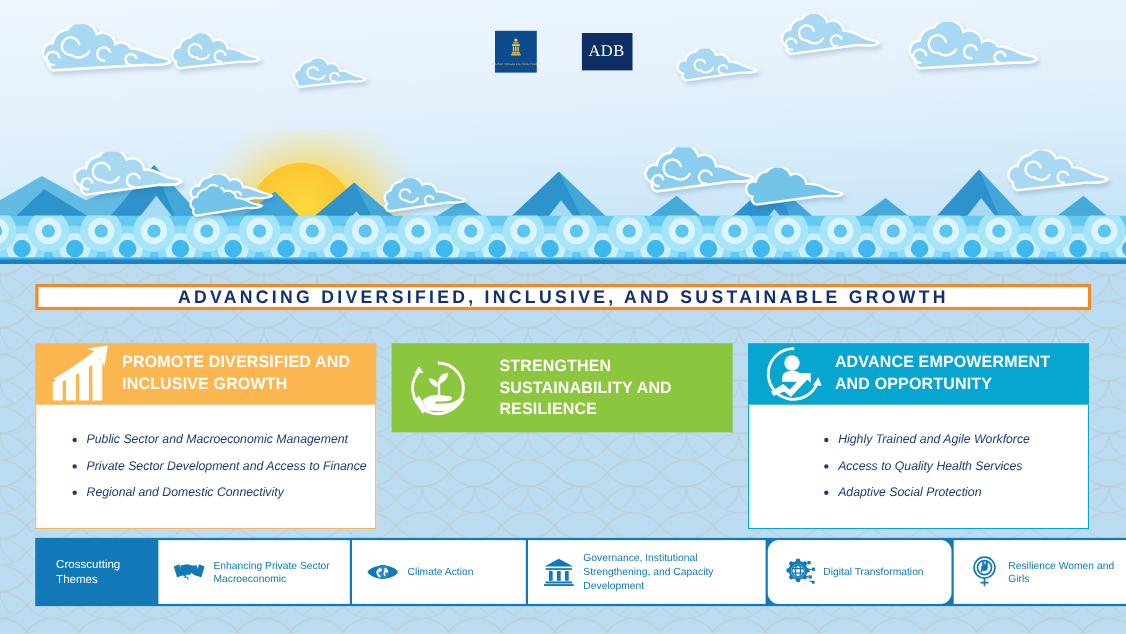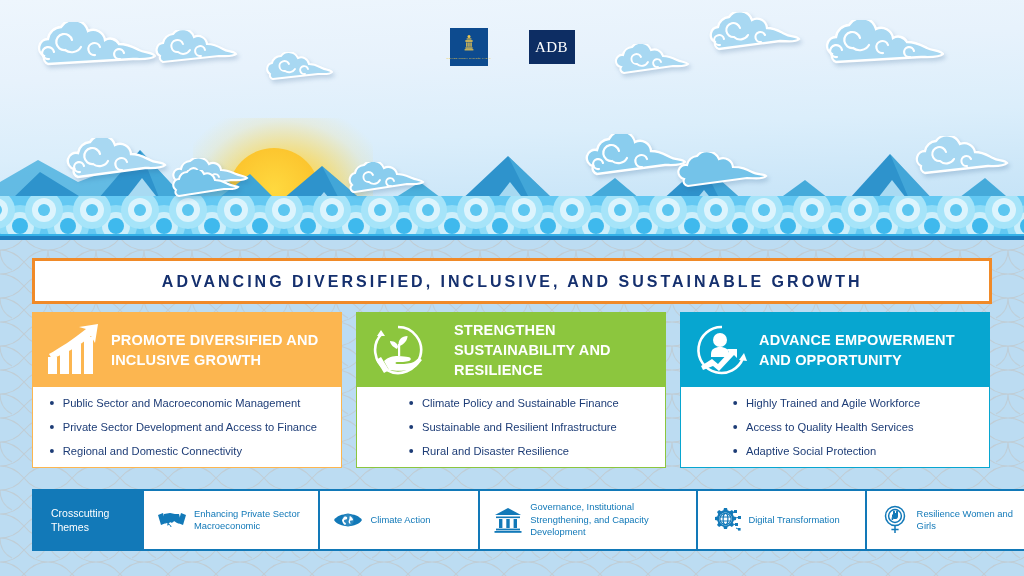--- a/index.html
+++ b/index.html
@@ -63,21 +63,21 @@
   
   .body-bg{
     position:absolute;left:0;top:238px;width:1024px;height:338px;
     background-color:#bcdcf2;
     overflow:hidden;
   }
   .lattice{position:absolute;left:0;top:0;width:1024px;height:338px;opacity:.5;}
 
   
   .banner{
-    position:absolute;left:32px;top:258px;width:960px;height:46px;box-sizing:border-box;
+    position:absolute;left:32px;top:258px;width:960px;height:24px;box-sizing:border-box;
     background:#ffffff;border:3px solid #f08a28;z-index:10;
     display:flex;align-items:center;justify-content:center;
   }
   .banner-text{
     font-size:16.5px;font-weight:700;color:#15306e;letter-spacing:3.1px;
     transform:scaleX(.97);transform-origin:center;white-space:nowrap;
   }
 
   
   .cards{position:absolute;left:32px;top:312px;width:960px;height:156px;z-index:10;display:flex;gap:14px;}
@@ -85,21 +85,21 @@
   .card-head{height:81px;display:flex;align-items:center;gap:9px;padding:0 8px 0 14px;box-sizing:border-box;}
   .card-ico{width:56px;height:56px;flex:0 0 56px;display:flex;align-items:center;justify-content:center;}
   .card-ico svg{display:block;}
   .card-title{
     color:#fff;font-size:15px;font-weight:700;line-height:1.32;letter-spacing:.15px;
     transform:scaleX(.97);transform-origin:left center;
   }
   .card-body{
     flex:1;background:#fff;box-sizing:border-box;padding:9px 10px 8px 14px;
   }
-  .card-body ul{margin:0;padding:0;list-style:none;}
+  .card-body ul{margin:16px;padding:0;list-style:none;font-style:italic;}
   .card-body li{
     position:relative;padding-left:16px;color:#1d3c76;font-size:11.4px;line-height:1.28;margin-bottom:9.5px;
     transform:scaleX(.98);transform-origin:left center;white-space:nowrap;
   }
   .card-body li:last-child{margin-bottom:0;}
   .card-body li:before{
     content:"";position:absolute;left:3px;top:5px;width:4px;height:4px;border-radius:50%;background:#1d3c76;
   }
   .c1 .card-body{border:1px solid #fcb650;border-top:none;}
   .c2 .card-body{border:1px solid #8cc63e;border-top:none;}
@@ -115,21 +115,21 @@
   }
   .themes-label{
     width:108px;flex:0 0 108px;background:#1279b8;color:#fff;display:flex;align-items:center;
     padding-left:17px;box-sizing:border-box;font-size:10.5px;line-height:1.35;
   }
   .theme{
     flex:1;background:#fff;display:flex;align-items:center;gap:7px;padding:0 6px 0 13px;box-sizing:border-box;
   }
   .theme.t-gov{flex:1.42;}
   .theme.t-priv{flex:1.12;}
-  .theme.t-dig{flex:1.06;}
+  .theme.t-dig{flex:1.06;border-radius:10px;}
   .theme.t-emp{flex:1.04;}
   .theme-ico{width:30px;height:30px;flex:0 0 30px;display:flex;align-items:center;justify-content:center;}
   .theme-ico svg{display:block;}
   .theme-txt{color:#1279b8;font-size:9.4px;line-height:1.33;}
 </style>
 </head>
 <body>
 
 <div id="stage">
 
@@ -521,27 +521,20 @@
               <path d="M27,21 c0,6 0,9 0,12 l2.2,0 c0,-3 0,-6 0,-12 z"></path>
               <path d="M28.5,23 c5,-2 8,-6 8,-10 c-6,0 -9,4 -9,8 z"></path>
               <path d="M26,26 c-4,-2 -7,-5 -7,-8 c5,0 8,3 8,6 z"></path>
               <path d="M13,38 c4,-4 9,-5 14,-5 c5,0 8,1 10,1 c3,0 4,3 1,4 c-3,1 -9,1 -12,1 c-2,0 -2,2 0,2 c4,0 10,0 14,-1 c4,-1 6,-4 8,-5 l3,2 c-3,4 -7,9 -13,10 c-6,1 -14,1 -20,0 z"></path>
               <path d="M5,37 l5,-3 l8,13 l-5,3 z"></path>
             </g>
           </svg>
         </div>
         <div class="card-title">STRENGTHEN SUSTAINABILITY AND RESILIENCE</div>
       </div>
-      <div class="card-body">
-        <ul>
-          <li>Climate Policy and Sustainable Finance</li>
-          <li>Sustainable and Resilient Infrastructure</li>
-          <li>Rural and Disaster Resilience</li>
-        </ul>
-      </div>
     </div>
 
     <div class="card c3">
       <div class="card-head" style="background:#07a6d0;">
         <div class="card-ico">
           <svg width="54" height="54" viewBox="0 0 54 54">
             <g fill="none" stroke="#FFFFFF" stroke-width="2.6">
               <path d="M27,4 a23,23 0 1 0 21,31"></path>
             </g>
             <path d="M49,30 L52,38 L44,37 Z" fill="#FFFFFF"></path>

